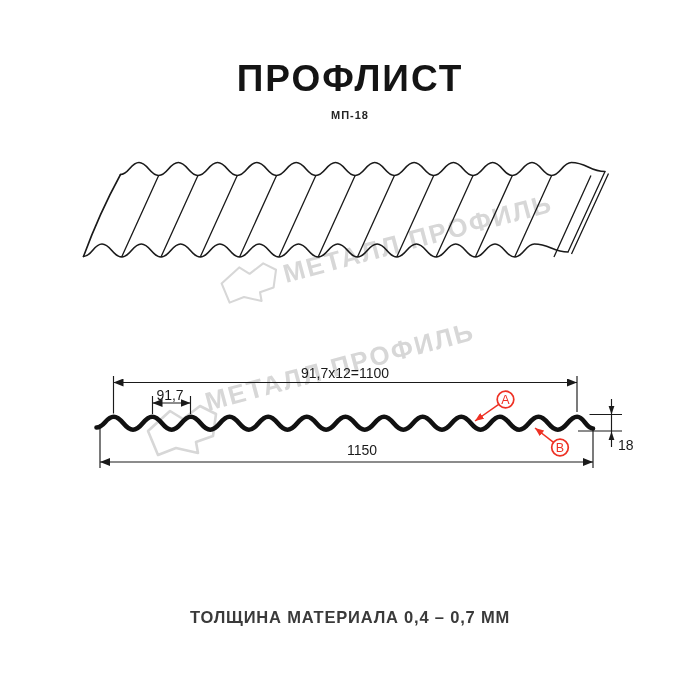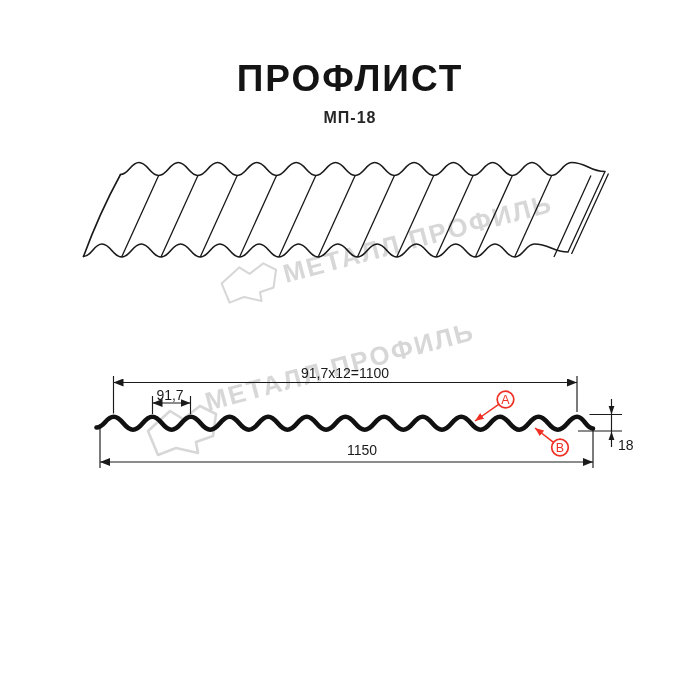--- a/index.html
+++ b/index.html
@@ -1,20 +1,20 @@
 <!DOCTYPE html>
 <html style="--accent: #ee3124; --line: #1a1a1a; --wm: #d7d7d7;"><head>
 <meta charset="utf-8">
 <style>
   html,body{margin:0;padding:0;background:#fff;}
   .page{position:relative;width:700px;height:700px;background:#fff;overflow:hidden;
         font-family:"Liberation Sans",sans-serif;border-radius:9px;}
   .header{position:absolute;top:58px;left:0;width:700px;text-align:center;}
   .title{margin:0;font-size:37px;font-weight:bold;letter-spacing:2px;color:#141414;}
-  .subtitle{margin-top:9px;font-size:16px;font-weight:bold;letter-spacing:1px;color:#262626;}
+  .subtitle{margin-top:9px;font-size:11px;font-weight:bold;letter-spacing:1px;color:#262626;}
   .footer{position:absolute;top:608px;left:0;width:700px;text-align:center;
           font-size:16.5px;font-weight:bold;letter-spacing:.8px;color:#3a3a3a;}
   svg.drawing{position:absolute;left:0;top:0;}
   svg text{font-family:"Liberation Sans",sans-serif;fill:var(--line);}
   .dimtext{font-size:14px;}
   .wm-text{font-size:26px;font-weight:bold;letter-spacing:2px;fill:var(--wm);}
   .wm-shape{fill:none;stroke:var(--wm);stroke-width:2.6;stroke-linejoin:round;}
   .sheetline{fill:none;stroke:var(--line);stroke-width:1.6;stroke-linecap:round;}
   .thinline{fill:none;stroke:var(--line);stroke-width:1.3;}
   .profile{fill:none;stroke:#111;stroke-width:4.6;stroke-linecap:round;stroke-linejoin:round;}
@@ -100,13 +100,14 @@
       </g>
 
       <g>
         <line class="red-line" x1="553.5" y1="442.4" x2="535" y2="428" marker-end="url(#redhead)"></line>
         <circle class="red-stroke" cx="560" cy="447.5" r="8.3" stroke-width="1.7"></circle>
         <text class="red-text" x="560" y="452" text-anchor="middle">B</text>
       </g>
     </g>
   </svg>
 
+  <div class="footer">ТОЛЩИНА МАТЕРИАЛА 0,4 – 0,7 ММ</div>
 </div>
 
 </body></html>

